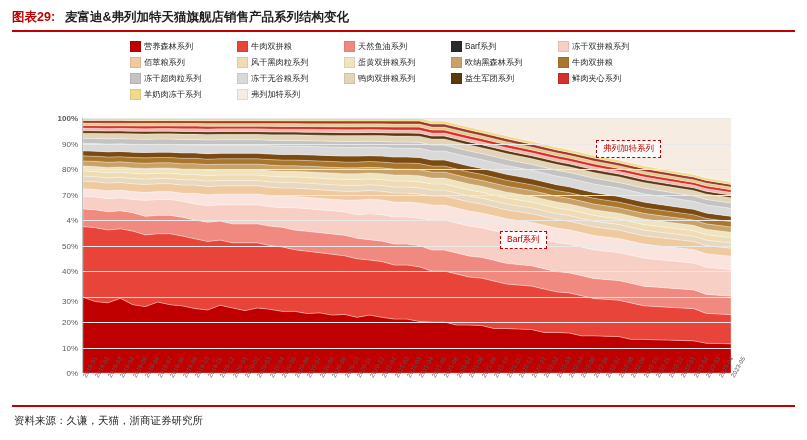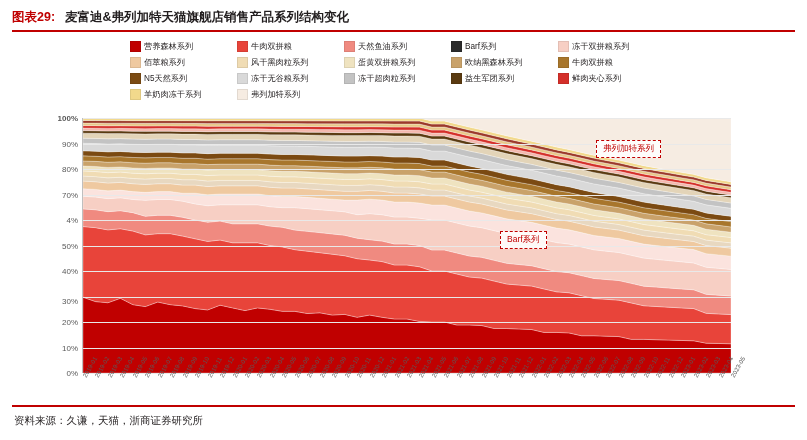--- a/index.html
+++ b/index.html
@@ -142,30 +142,30 @@
       </div>
       <div class="legend-item">
         <span class="legend-swatch" style="background: rgb(201, 162, 106);"></span>
         <span>欧纳黑森林系列</span>
       </div>
       <div class="legend-item">
         <span class="legend-swatch" style="background: rgb(168, 118, 44);"></span>
         <span>牛肉双拼粮</span>
       </div>
       <div class="legend-item">
-        <span class="legend-swatch" style="background: rgb(123, 74, 18);"></span>
-        <span>N5天然系列</span>
+        <span class="legend-swatch" style="background: rgb(195, 195, 195);"></span>
+        <span>冻干超肉粒系列</span>
       </div>
       <div class="legend-item">
         <span class="legend-swatch" style="background: rgb(217, 217, 217);"></span>
         <span>冻干无谷粮系列</span>
       </div>
       <div class="legend-item">
-        <span class="legend-swatch" style="background: rgb(195, 195, 195);"></span>
-        <span>冻干超肉粒系列</span>
+        <span class="legend-swatch" style="background: rgb(227, 212, 184);"></span>
+        <span>鸭肉双拼粮系列</span>
       </div>
       <div class="legend-item">
         <span class="legend-swatch" style="background: rgb(90, 58, 16);"></span>
         <span>益生军团系列</span>
       </div>
       <div class="legend-item">
         <span class="legend-swatch" style="background: rgb(212, 47, 42);"></span>
         <span>鲜肉夹心系列</span>
       </div>
       <div class="legend-item">

